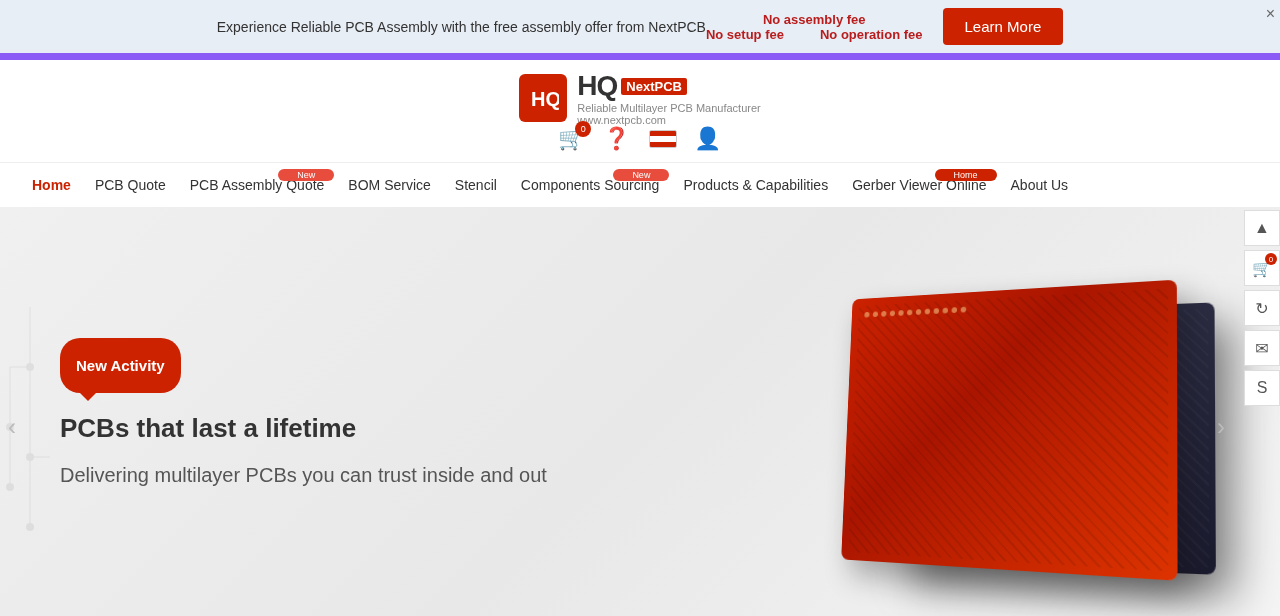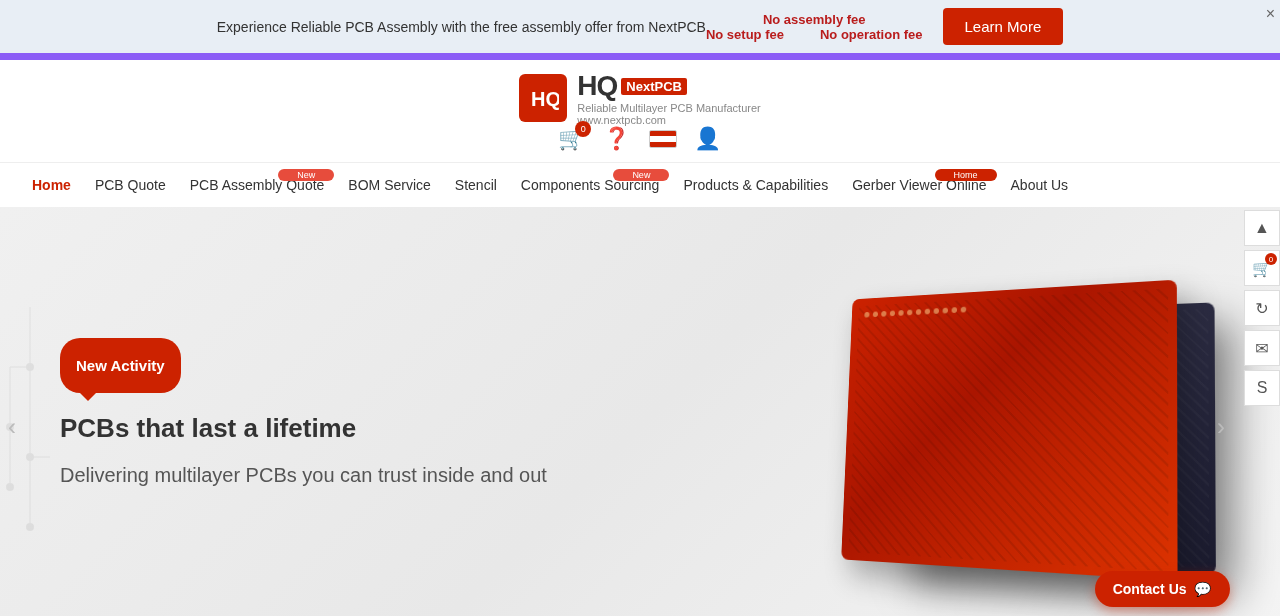--- a/index.html
+++ b/index.html
@@ -580,24 +580,20 @@
 
   <div class="scroll-arrow-left">‹</div>
   <div class="scroll-arrow-right">›</div>
 
   <div class="carousel-dots">
     <div class="carousel-dot"></div>
     <div class="carousel-dot inactive"></div>
     <div class="carousel-dot inactive"></div>
   </div>
 
-  <div class="contact-us-btn">
-    <span>Contact Us</span>
-    <span>💬</span>
-  </div>
 </section>
 
 <div class="floating-sidebar">
   <div class="float-btn">
     <span>▲</span>
   </div>
   <div class="float-btn">
     <span>🛒</span>
     <span class="float-badge">0</span>
   </div>

